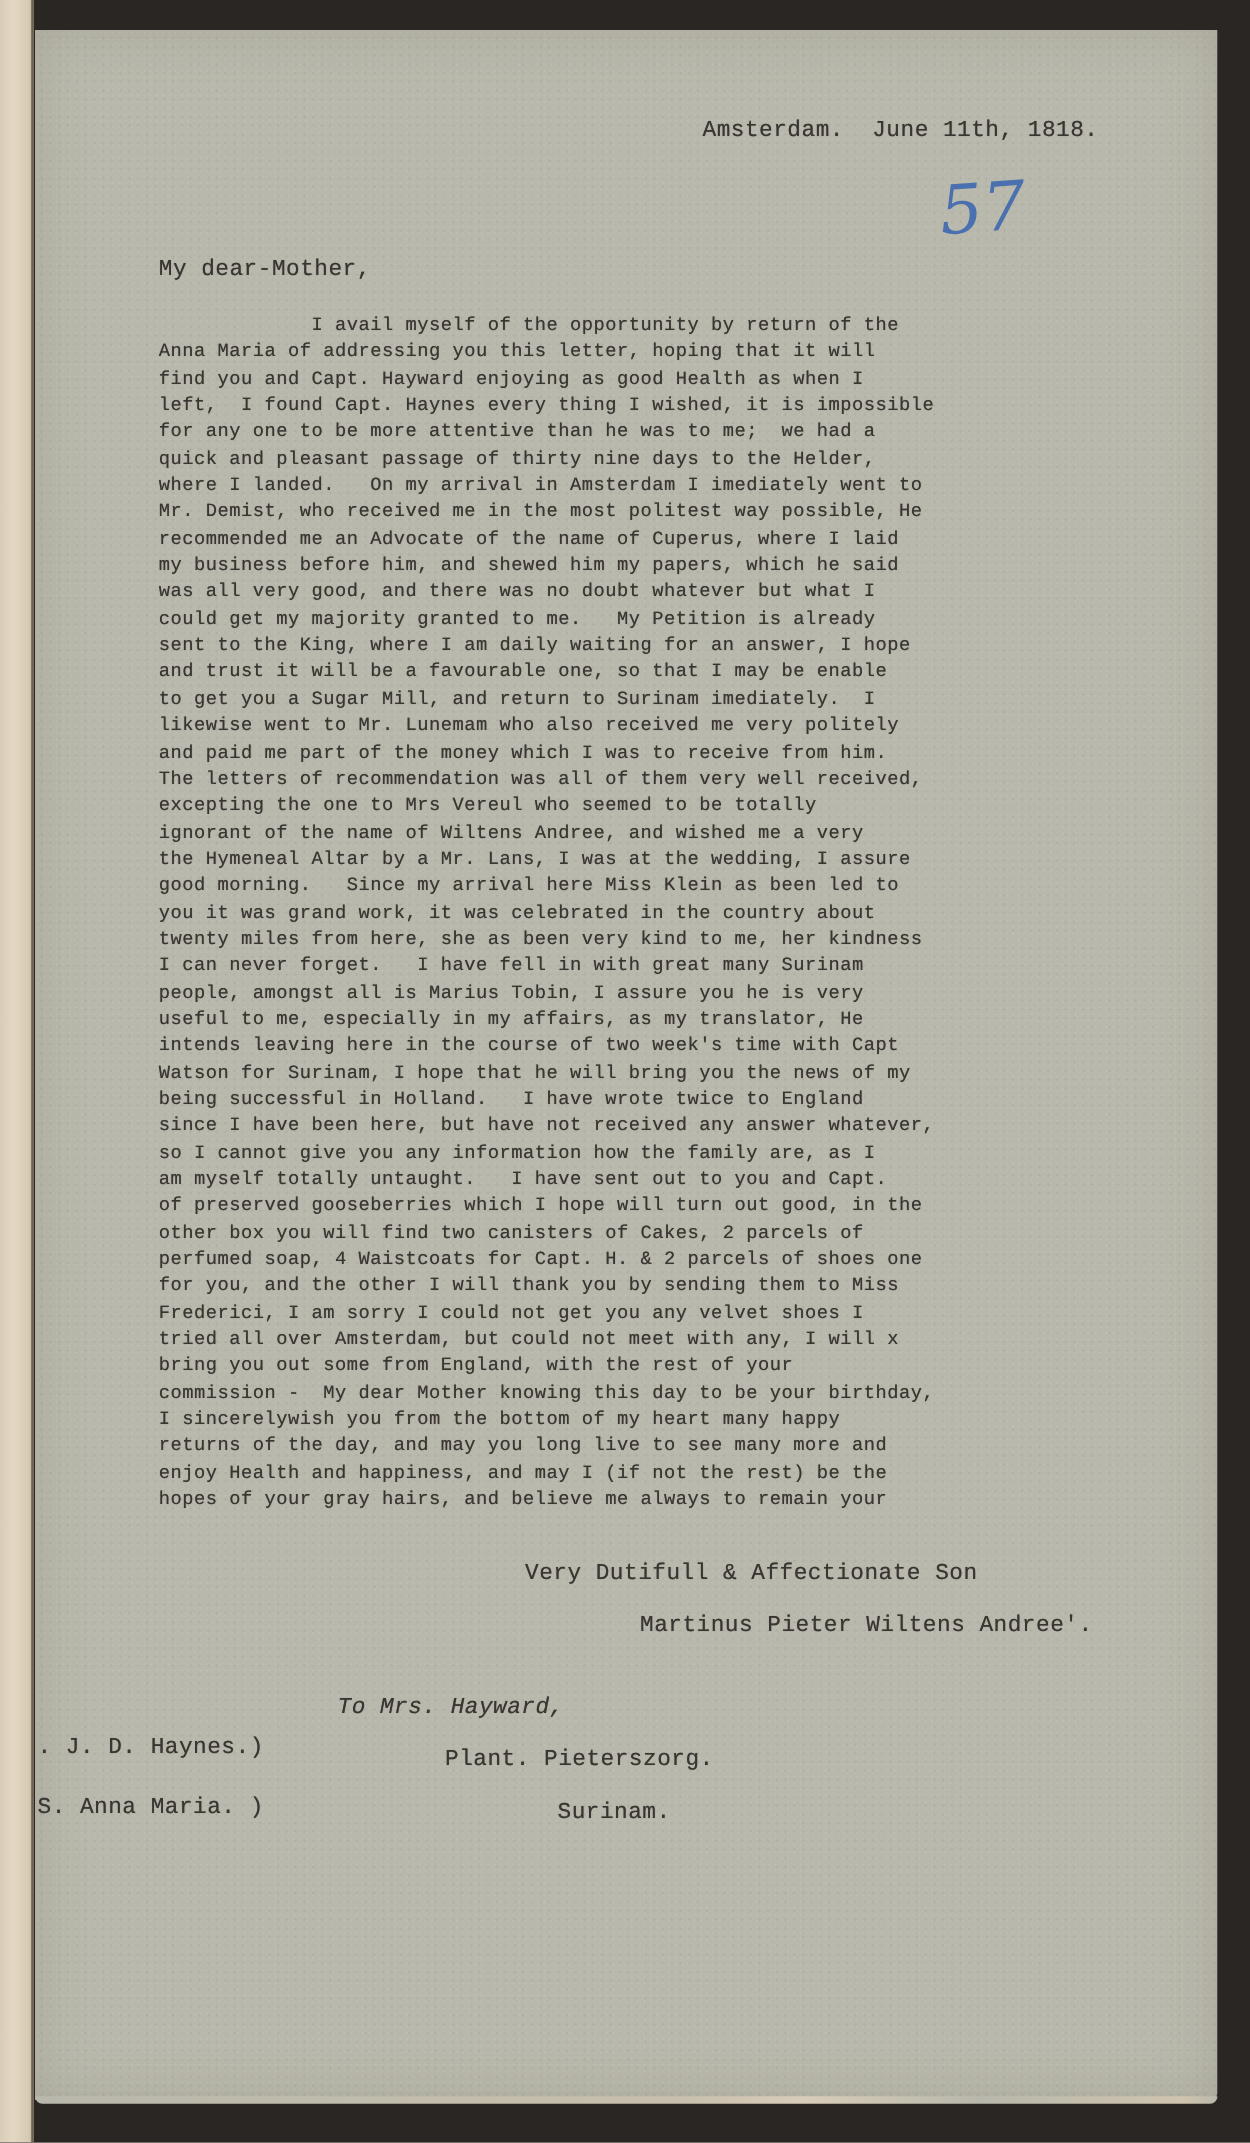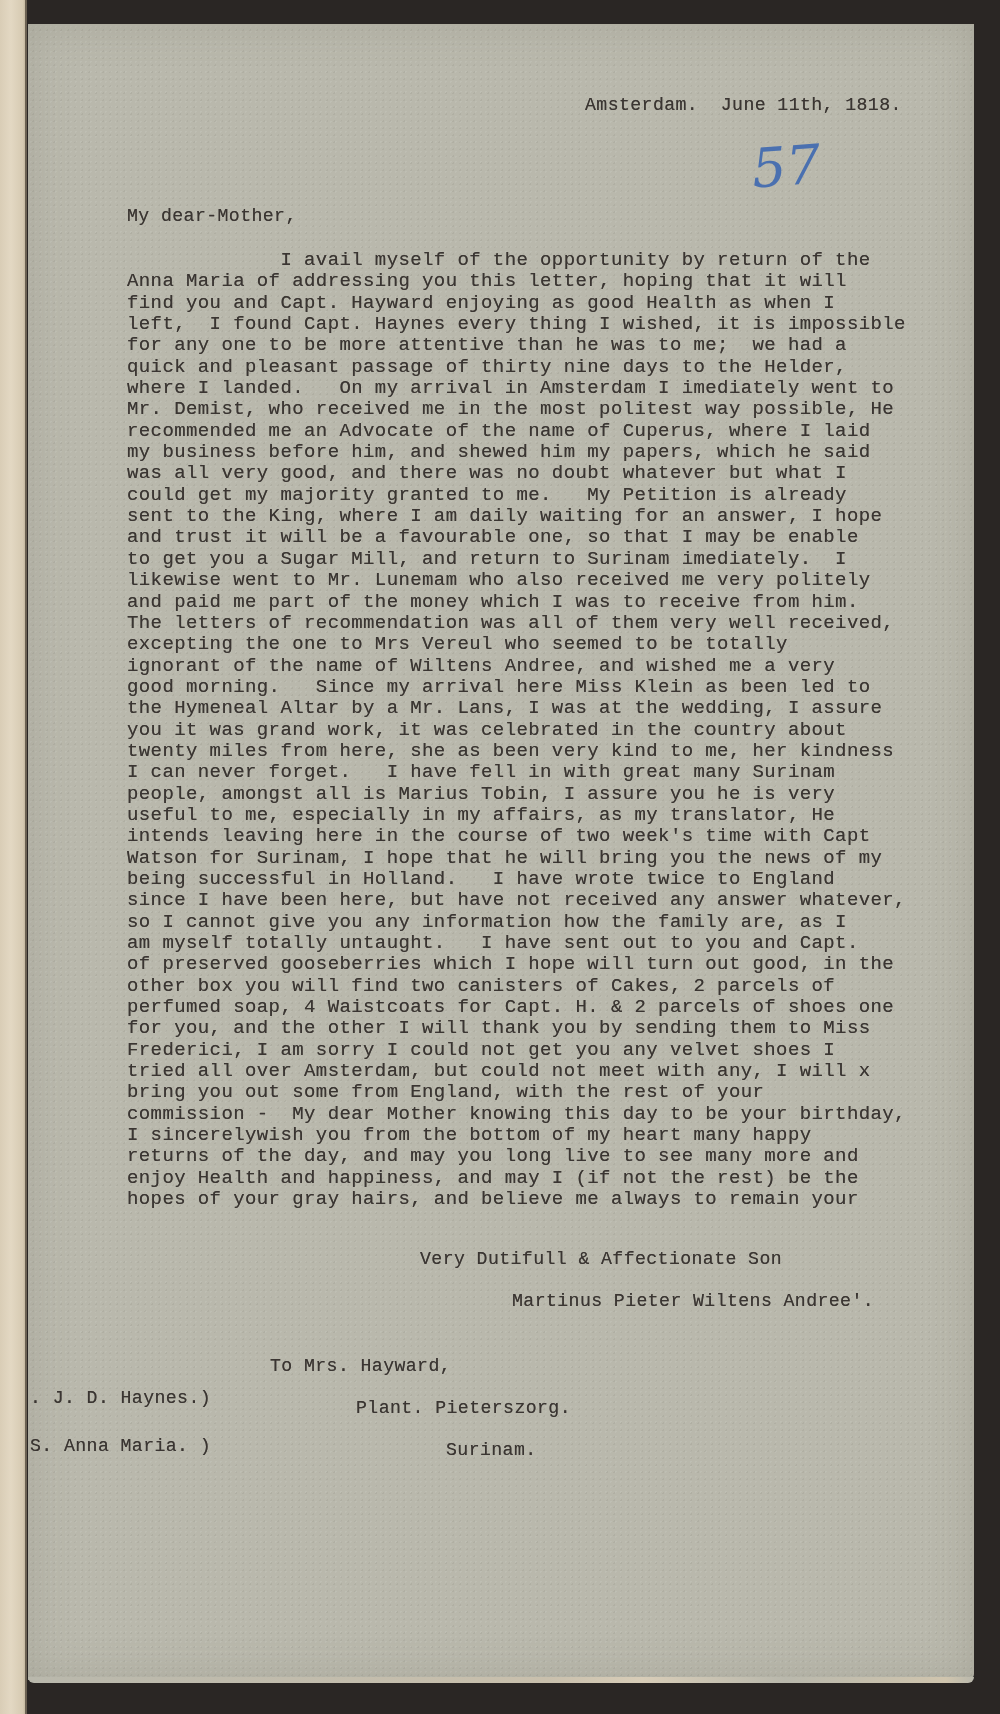--- a/index.html
+++ b/index.html
@@ -30,36 +30,36 @@
     .paper::after {
       content: ""; position: absolute; left: 0; right: 0; bottom: -3px; height: 6px;
       background: linear-gradient(90deg, #b9b8ac 0%, #c9c0ad 55%, #d8cdb8 65%, #b9b8ac 80%, #d0c5ae 97%, #b9b8ac 100%);
       border-radius: 0 0 8px 8px;
     }
     .tw {
       position: absolute; color: #3a3532; font-size: 18.2px; line-height: 1;
       letter-spacing: 0.4px; white-space: pre;
       text-shadow: 0 0 0.6px rgba(40,35,30,0.6);
     }
-    .dateline { left: 585px; top: 96px; }
+    .dateline { left: 562px; top: 96px; }
     .folio {
       position: absolute; left: 752px; top: 140px; width: 70px; height: 60px;
       font-family: "DejaVu Serif", serif; font-size: 54px; line-height: 1;
       color: #4a70b0; font-style: italic; transform: rotate(-4deg);
     }
     .salutation { left: 127px; top: 207px; }
     .body-lines { position: absolute; left: 127px; top: 250px; }
     .body-lines .ln {
-      display: block; height: 21.35px; color: #3a3532; font-size: 19px;
+      display: block; height: 21.35px; color: #3a3532; font-size: 15px;
       line-height: 21.35px; letter-spacing: 0.4px; white-space: pre;
       text-shadow: 0 0 0.6px rgba(40,35,30,0.6);
     }
     .closing { left: 420px; top: 1250px; }
     .signature { left: 512px; top: 1292px; text-align: center; }
-    .addr1 { left: 270px; top: 1357px; }
+    .addr1 { left: 270px; top: 1357px; font-style: italic; }
     .addr2 { left: 356px; top: 1399px; text-align: center; }
     .addr3 { left: 446px; top: 1441px; }
     .ship1 { left: 30px; top: 1437px; }
     .ship2 { left: 30px; top: 1389px; }
   </style>
 </head>
 <body>
 
 <div class="book-edge">
   <div class="gutter"></div>
@@ -87,22 +87,22 @@
   <span class="ln">was all very good, and there was no doubt whatever but what I</span>
   <span class="ln">could get my majority granted to me.   My Petition is already</span>
   <span class="ln">sent to the King, where I am daily waiting for an answer, I hope</span>
   <span class="ln">and trust it will be a favourable one, so that I may be enable</span>
   <span class="ln">to get you a Sugar Mill, and return to Surinam imediately.  I</span>
   <span class="ln">likewise went to Mr. Lunemam who also received me very politely</span>
   <span class="ln">and paid me part of the money which I was to receive from him.</span>
   <span class="ln">The letters of recommendation was all of them very well received,</span>
   <span class="ln">excepting the one to Mrs Vereul who seemed to be totally</span>
   <span class="ln">ignorant of the name of Wiltens Andree, and wished me a very</span>
+  <span class="ln">the Hymeneal Altar by a Mr. Lans, I was at the wedding, I assure</span>
   <span class="ln">good morning.   Since my arrival here Miss Klein as been led to</span>
-  <span class="ln">the Hymeneal Altar by a Mr. Lans, I was at the wedding, I assure</span>
   <span class="ln">you it was grand work, it was celebrated in the country about</span>
   <span class="ln">twenty miles from here, she as been very kind to me, her kindness</span>
   <span class="ln">I can never forget.   I have fell in with great many Surinam</span>
   <span class="ln">people, amongst all is Marius Tobin, I assure you he is very</span>
   <span class="ln">useful to me, especially in my affairs, as my translator, He</span>
   <span class="ln">intends leaving here in the course of two week's time with Capt</span>
   <span class="ln">Watson for Surinam, I hope that he will bring you the news of my</span>
   <span class="ln">being successful in Holland.   I have wrote twice to England</span>
   <span class="ln">since I have been here, but have not received any answer whatever,</span>
   <span class="ln">so I cannot give you any information how the family are, as I</span>

